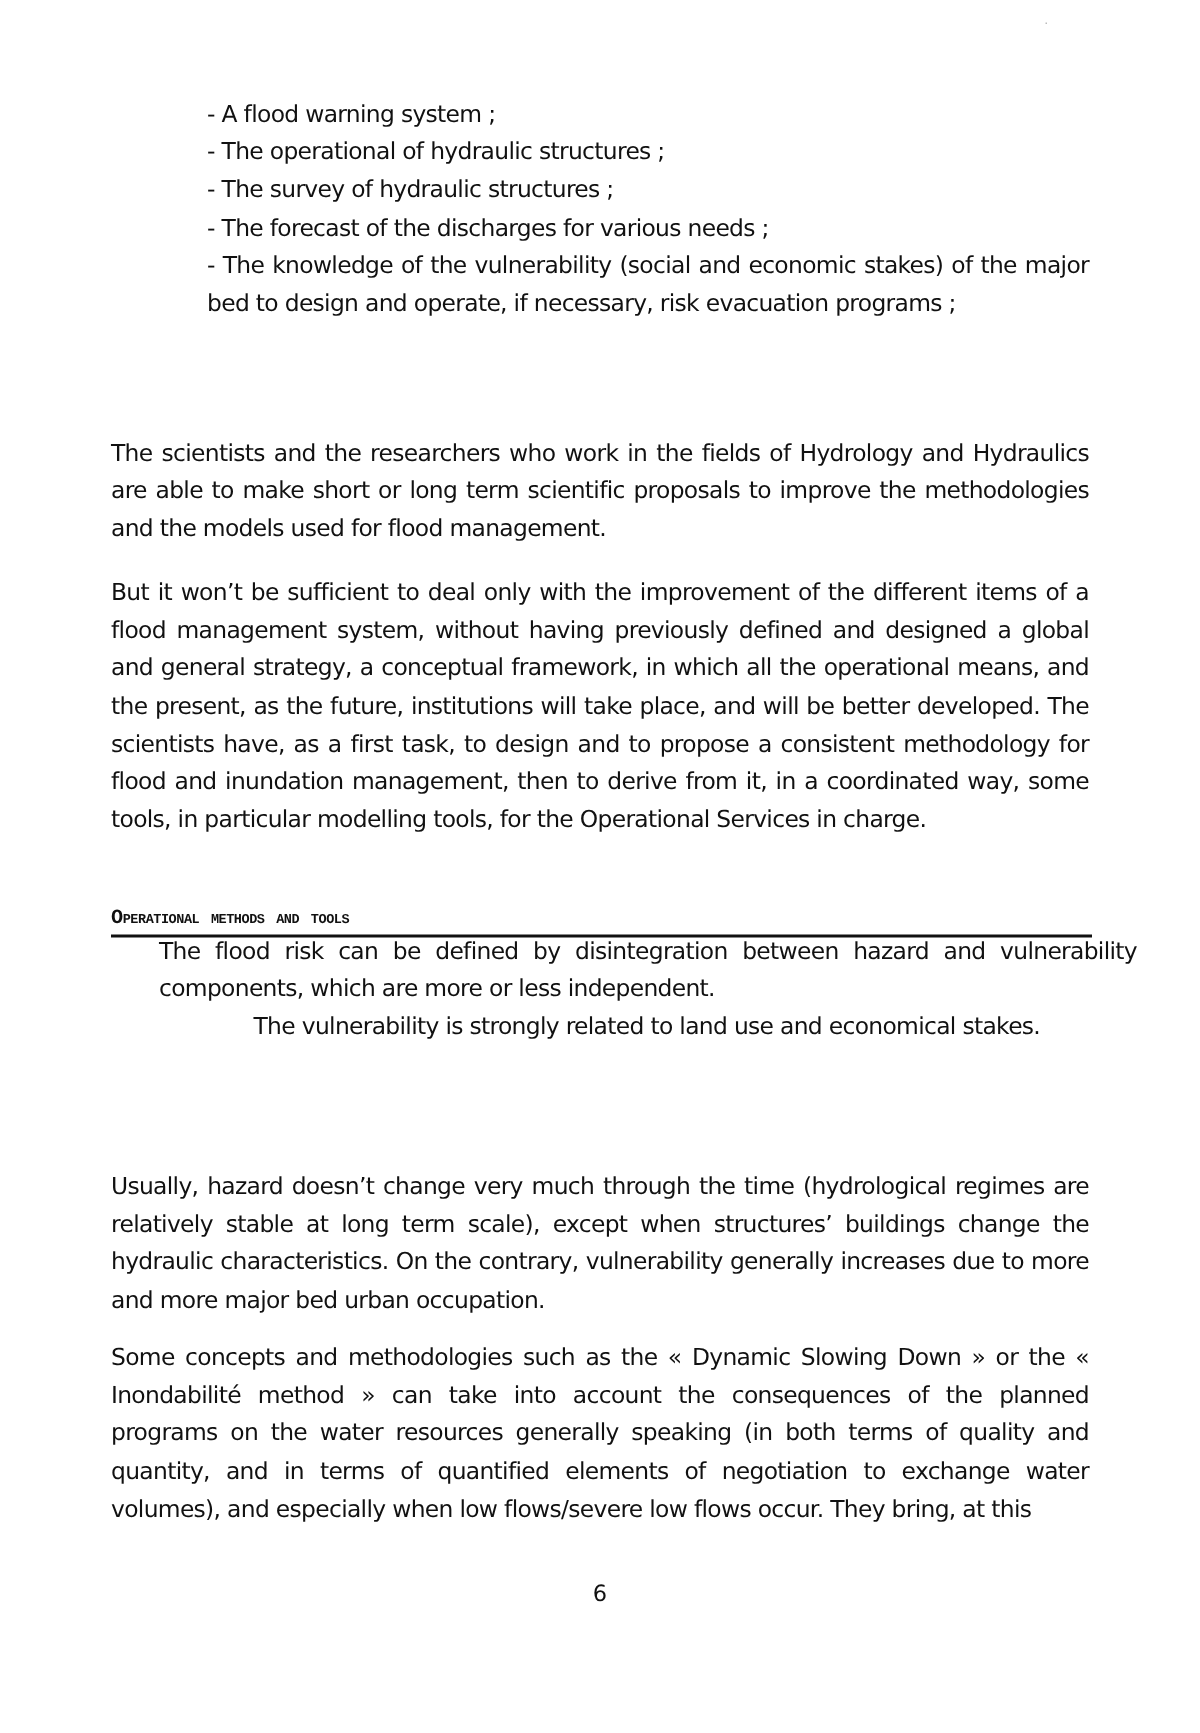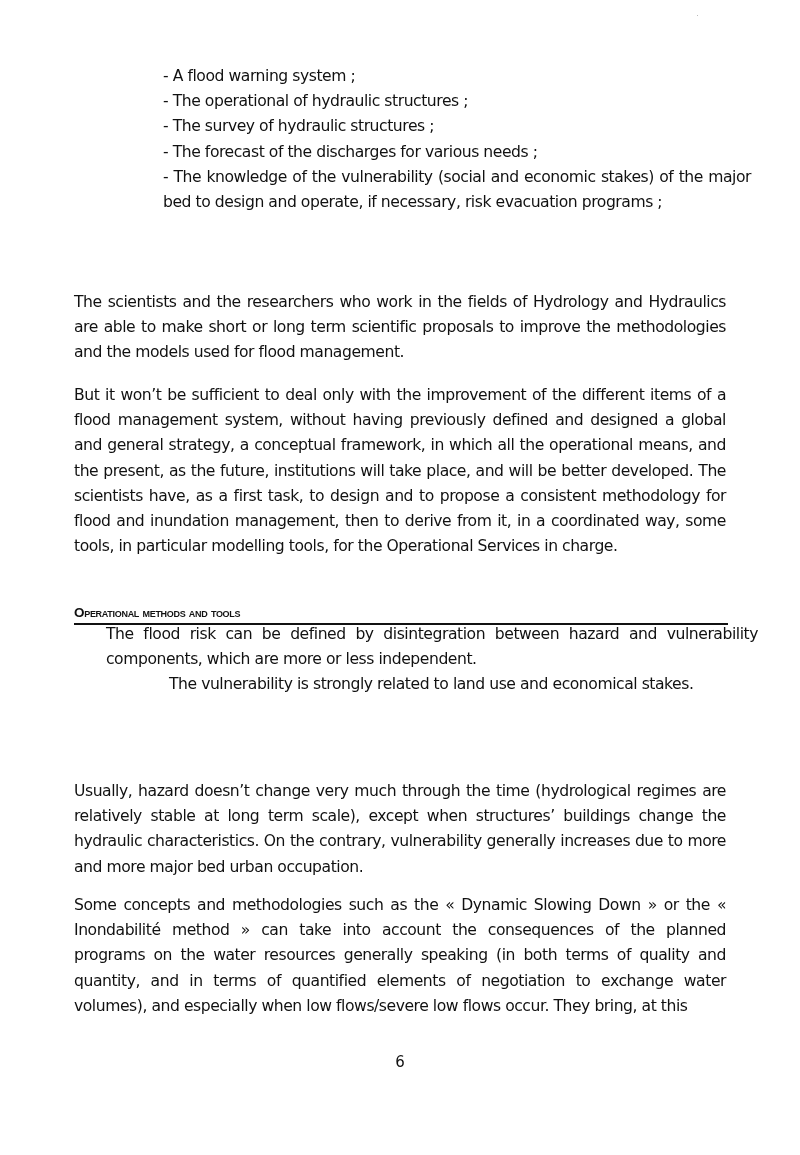--- a/index.html
+++ b/index.html
@@ -5,29 +5,29 @@
     html, body { margin: 0; padding: 0; background: #ffffff; }
     body {
       width: 800px; height: 1155px; position: relative; overflow: hidden;
       font-family: "DejaVu Sans", sans-serif; color: #111111;
     }
     .page { position: absolute; left: 74px; top: 0; width: 652px; }
     .p {
       font-size: 15.6px; line-height: 25.2px; text-align: justify;
       letter-spacing: -0.45px; word-spacing: 0px; margin: 0;
     }
-    .list { position: absolute; left: 64px; top: 64px; width: 588px; margin-left: 25px; }
+    .list { position: absolute; left: 64px; top: 64px; width: 588px; }
     .list .p { text-align: justify; }
     .list .li { display: block; }
     .block { position: absolute; left: 0; width: 652px; }
     .heading {
       position: absolute; left: 0; top: 604px; width: 654px;
       font-size: 13.5px; font-weight: bold; letter-spacing: -0.3px;
       font-variant: small-caps; line-height: 18px;
-      font-family: Liberation Sans, sans-serif;
+      font-family: Liberation Mono, monospace;
     }
     .rule {
       position: absolute; left: 0; top: 623px; width: 654px; height: 2px; background: #111111;
     }
     .indent { padding-left: 63px; }
     .pagenum {
       position: absolute; left: 0; top: 1052px; width: 800px; text-align: center;
       font-size: 15px; line-height: 20px;
     }
     .speck { position: absolute; left: 697px; top: 15px; width: 1px; height: 1px; background: #bbbbbb; }

